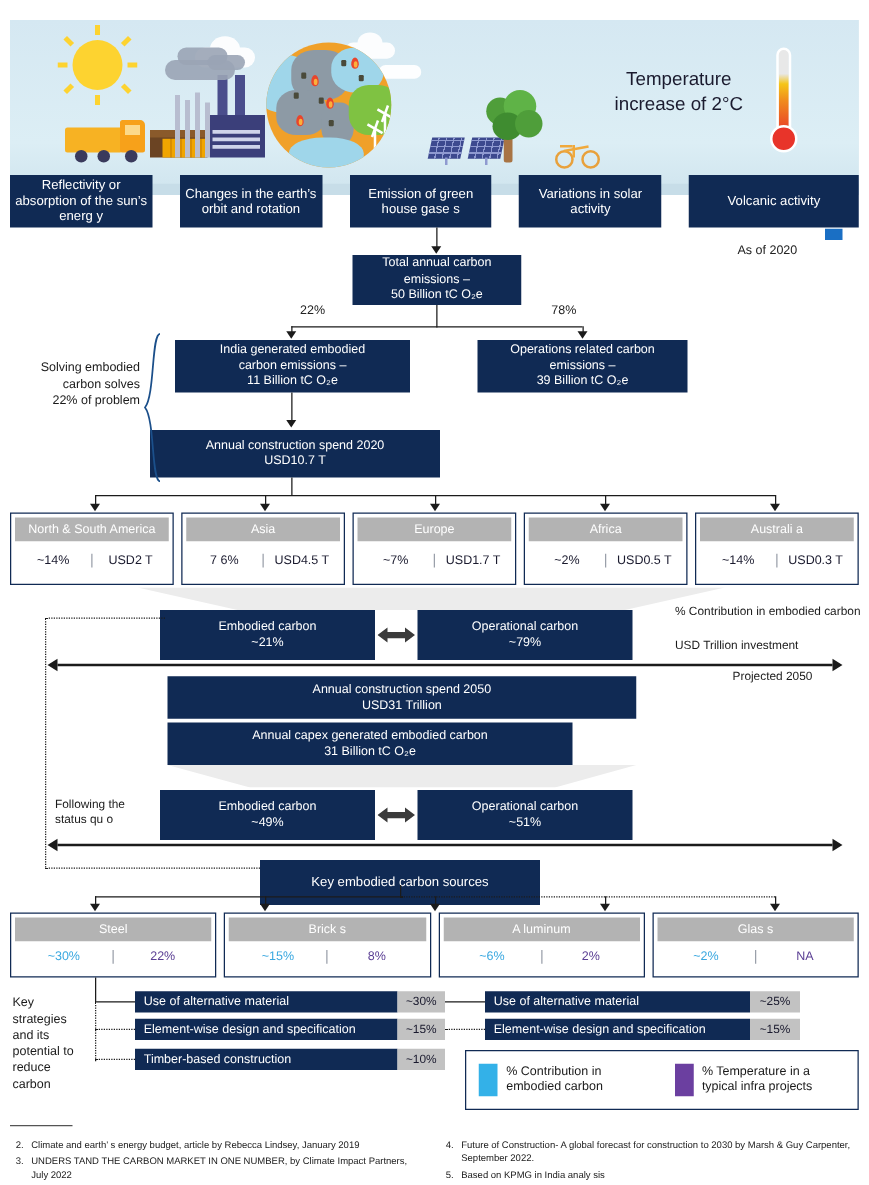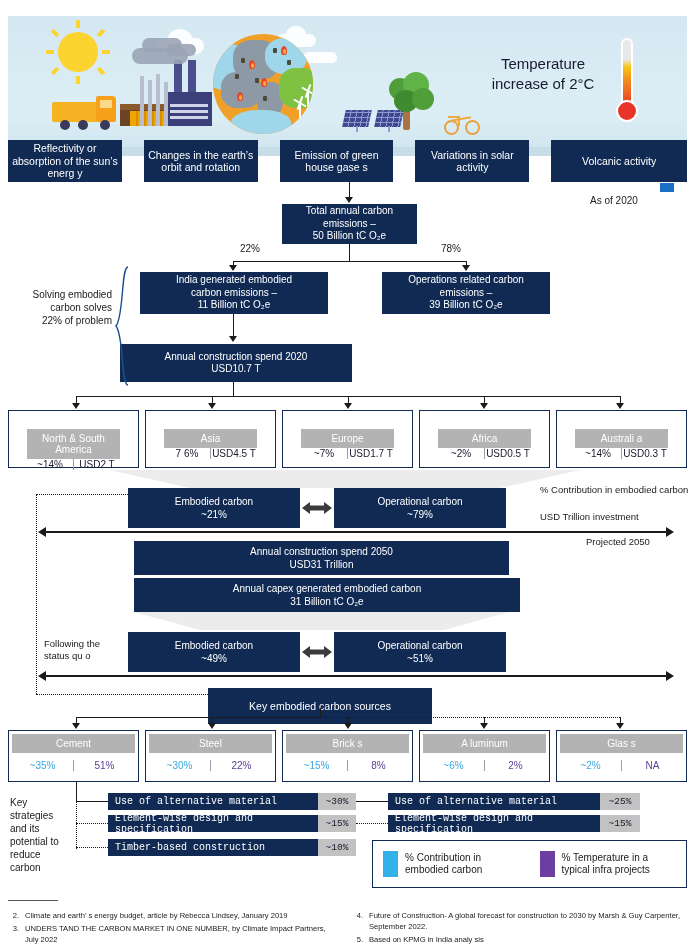--- a/index.html
+++ b/index.html
@@ -87,21 +87,21 @@
   .ln{position:absolute;background:#1b1b1b;}
   .vl{width:1.2px;}
   .hl{height:1.2px;}
   .arrowdown{position:absolute;width:0;height:0;border-left:4px solid transparent;border-right:4px solid transparent;border-top:6px solid #1b1b1b;}
 
   .brace-txt{position:absolute;left:28px;top:288px;width:84px;text-align:right;font-size:10px;line-height:13px;color:#1a1a1a;}
   .brace{position:absolute;left:115px;top:266px;width:14px;height:120px;}
 
   
   .regions{position:absolute;left:8px;top:410px;width:679px;height:58px;display:flex;gap:6px;}
-  .rcard{flex:1;border:1.5px solid #102a54;background:#fff;display:flex;flex-direction:column;padding:18px;}
+  .rcard{flex:1;border:1.5px solid #102a54;background:#fff;display:flex;flex-direction:column;padding:3px;}
   .rhead{background:#b3b3b3;color:#fff;font-size:10px;text-align:center;padding:4px 0;line-height:11px;}
   .rvals{display:flex;flex:1;align-items:center;}
   .rv{flex:1;text-align:center;font-size:10px;color:#1a1a2e;}
   .rv.left{border-right:1px solid #9aa0aa;}
 
   
   .splitbar{position:absolute;display:flex;align-items:center;}
   .sb{background:#102a54;color:#fff;font-size:10px;line-height:13px;text-align:center;
       display:flex;flex-direction:column;align-items:center;justify-content:center;height:40px;}
   .dbl-arrow{width:34px;height:40px;display:flex;align-items:center;justify-content:center;}
@@ -125,21 +125,21 @@
   
   .materials{position:absolute;left:8px;top:730px;width:679px;height:52px;display:flex;gap:6px;}
   .mcard{flex:1;border:1.5px solid #102a54;background:#fff;display:flex;flex-direction:column;padding:3px;}
   .mhead{background:#b3b3b3;color:#fff;font-size:10px;text-align:center;padding:4px 0;}
   .mvals{display:flex;flex:1;align-items:center;}
   .mv{flex:1;text-align:center;font-size:10px;}
   .mv.left{border-right:1px solid #9aa0aa;color:#3aa8e0;}
   .mv.right{color:#5b3f94;}
 
   
-  .strat{position:absolute;display:flex;height:17px;font-family:Liberation Mono, monospace;}
+  .strat{position:absolute;display:flex;height:17px;}
   .strat .lbl{background:#102a54;color:#fff;font-size:10px;display:flex;align-items:center;padding-left:7px;}
   .strat .val{background:#c2c2c2;color:#1a1a2e;font-size:9.5px;display:flex;align-items:center;justify-content:center;}
 
   .keystrat-txt{position:absolute;left:10px;top:796px;width:56px;font-size:10px;line-height:13px;color:#1a1a1a;}
 
   .legend{position:absolute;left:372px;top:840px;width:315px;height:48px;border:1.5px solid #102a54;
      background:#fff;display:flex;align-items:center;}
   .lg{flex:1;display:flex;align-items:center;gap:7px;padding-left:10px;}
   .swatch{width:15px;height:26px;}
   .lgtxt{font-size:10px;line-height:12.5px;color:#1a1a1a;}
@@ -406,21 +406,21 @@
 <div class="axis-arrow-l" style="left:38px;top:527px;"></div>
 <div class="axis-arrow-r" style="left:666px;top:527px;"></div>
 
 <div class="dotted-h" style="left:36px;top:494px;width:96px;"></div>
 <div class="dotted-v" style="left:36px;top:494px;height:200px;"></div>
 
 <div class="wide-nb" style="left:134px;top:541px;width:375px;height:34px;">
   <span>Annual construction spend 2050</span>
   <span>USD31 Trillion</span>
 </div>
-<div class="wide-nb" style="left:134px;top:578px;width:386px;height:34px;">
+<div class="wide-nb" style="left:134px;top:578px;width:324px;height:34px;">
   <span>Annual capex generated embodied carbon</span>
   <span>31 Billion tC  O₂e</span>
 </div>
 
 <svg style="position:absolute;left:134px;top:612px;width:375px;height:18px;" viewBox="0 0 375 18">
   <polygon points="0,0 375,0 310,18 66,18" fill="#ececec"></polygon>
 </svg>
 
 <div class="side-note" style="left:44px;top:638px;width:78px;">Following the status qu  o</div>
 <div class="splitbar" style="left:128px;top:632px;">
@@ -456,27 +456,20 @@
 <div class="ln vl" style="left:484px;top:717px;height:8px;"></div>
 <div class="ln vl" style="left:620px;top:717px;height:8px;"></div>
 <div class="arrowdown" style="left:72px;top:723px;"></div>
 <div class="arrowdown" style="left:208px;top:723px;"></div>
 <div class="arrowdown" style="left:344px;top:723px;"></div>
 <div class="arrowdown" style="left:480px;top:723px;"></div>
 <div class="arrowdown" style="left:616px;top:723px;"></div>
 
 <div class="materials">
   <div class="mcard">
-    <div class="mhead">Cement</div>
-    <div class="mvals">
-      <div class="mv left">~35%</div>
-      <div class="mv right">51%</div>
-    </div>
-  </div>
-  <div class="mcard">
     <div class="mhead">Steel</div>
     <div class="mvals">
       <div class="mv left">~30%</div>
       <div class="mv right">22%</div>
     </div>
   </div>
   <div class="mcard">
     <div class="mhead">Brick  s</div>
     <div class="mvals">
       <div class="mv left">~15%</div>

